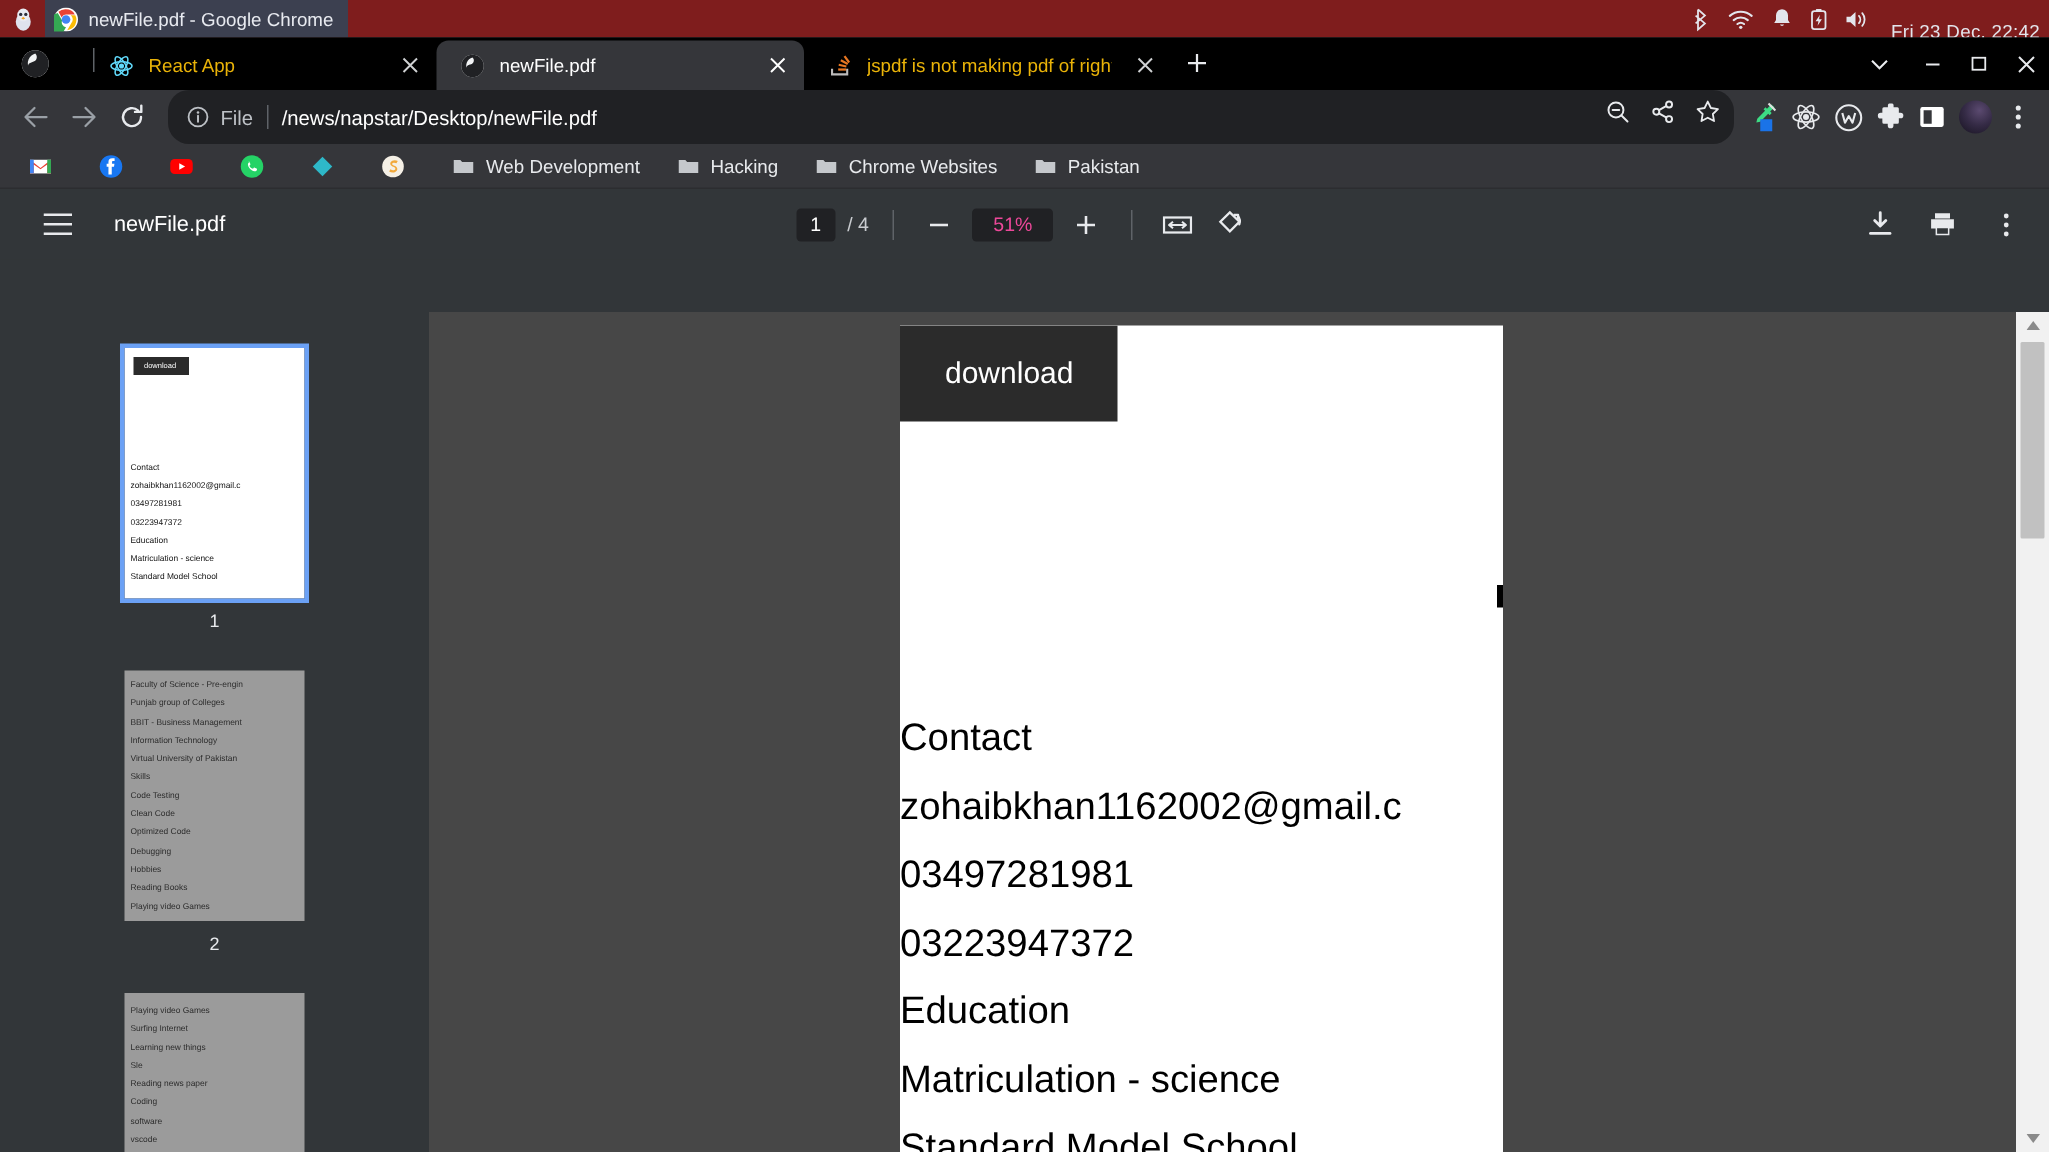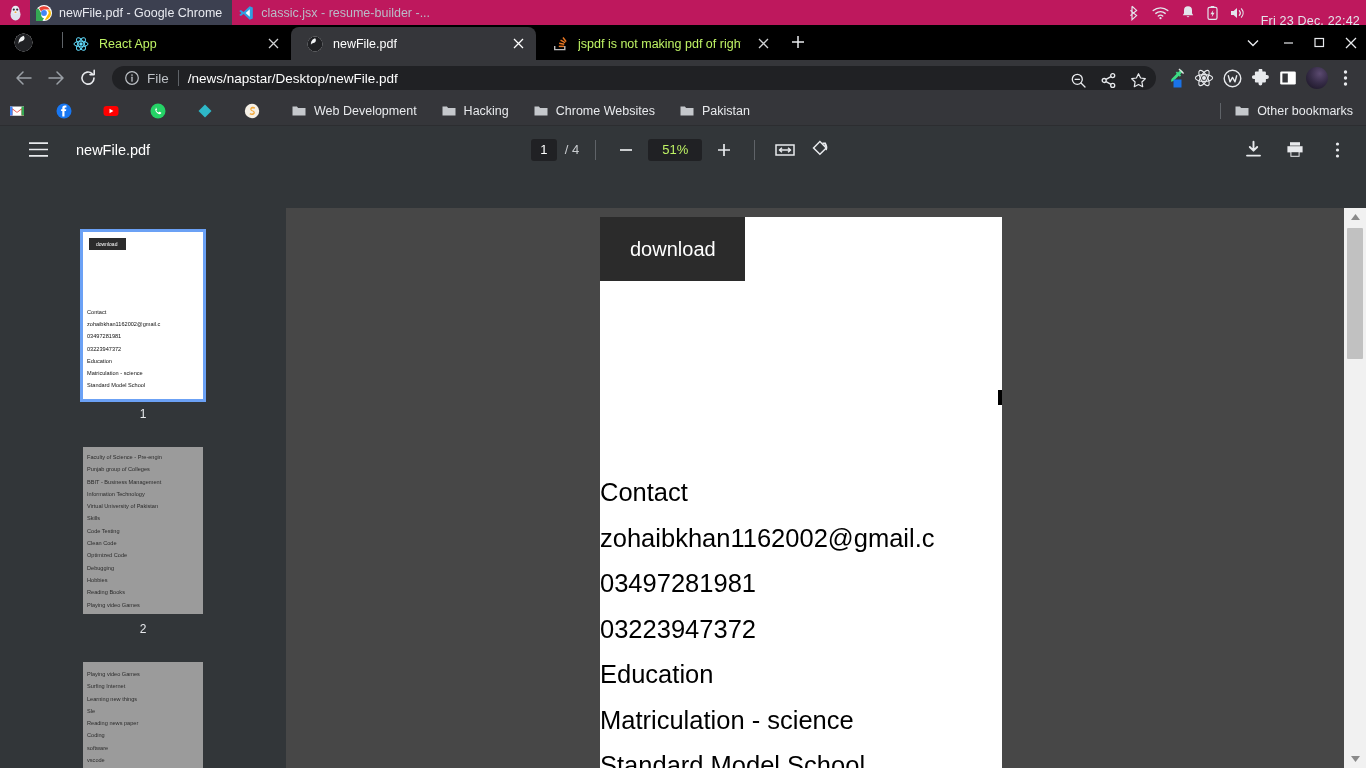--- a/index.html
+++ b/index.html
@@ -7,21 +7,21 @@
     width: 1366px; height: 768px;
     overflow: hidden;
     background: #323639;
     font-family: "Liberation Sans", sans-serif;
     -webkit-font-smoothing: antialiased;
   }
 
   
   .taskbar {
     height: 25px; width: 100%;
-    background: #be185d;
+    background: #7f1d1d;
     display: flex; align-items: center;
     color: #d8dae3; font-size: 12.5px;
     position: relative;
   }
   .tb-launcher {
     width: 30px; height: 25px;
     display: flex; align-items: center; justify-content: center;
   }
   .tb-launcher svg { display: block; }
   .tb-task {
@@ -50,21 +50,21 @@
     padding-left: 0;
   }
   .win-glyph {
     width: 46px; height: 35px; display: flex; align-items: center; justify-content: center;
   }
   .tab {
     position: relative;
     height: 33px; display: flex; align-items: center;
     padding: 0 0 0 16px; gap: 10px;
     width: 245px; flex: 0 0 245px;
-    font-size: 12.5px; color: #bef264;
+    font-size: 12.5px; color: #eab308;
     border-radius: 8px 8px 0 0;
   }
   .tab.active { background: #35363a; color: #ffffff; }
   .tab .favicon { width: 16px; height: 16px; flex: 0 0 16px; display: block; }
   .tab .tab-title {
     flex: 1 1 auto; white-space: nowrap; overflow: hidden;
     text-overflow: clip; padding-right: 6px;
   }
   .tab .tab-close {
     width: 24px; height: 24px; margin-right: 6px; flex: 0 0 24px;
@@ -91,21 +91,21 @@
   
   .toolbar {
     height: 36px; background: #35363a;
     display: flex; align-items: center; padding: 0 8px; gap: 0;
   }
   .nav-btn {
     width: 32px; height: 32px; display: flex; align-items: center; justify-content: center;
     border-radius: 50%; flex: 0 0 32px;
   }
   .omnibox {
-    flex: 1 1 auto; height: 24px; margin: 0 6px 0 8px;
+    flex: 1 1 auto; height: 36px; margin: 0 6px 0 8px;
     background: #202124; border-radius: 14px;
     display: flex; align-items: center; padding: 0 6px 0 12px;
     color: #e8eaed; font-size: 13.5px; position: relative; text-align: right;
   }
   .omnibox .info-ico { width: 16px; height: 16px; margin-right: 7px; flex: 0 0 16px; }
   .omnibox .scheme { color: #bdc1c6; font-size: 13.5px; }
   .omnibox .vbar { width: 1px; height: 16px; background: #5f6368; margin: 0 9px; }
   .omnibox .url { color: #ffffff; font-size: 13.5px; white-space: nowrap; }
   .omni-actions {
     position: absolute; right: 4px; top: 0; height: 28px;
@@ -128,21 +128,21 @@
     background: radial-gradient(circle at 62% 30%, #5b4a70 0%, #352b46 48%, #16121f 100%);
   }
   .menu-btn {
     width: 26px; height: 32px; display: flex; align-items: center; justify-content: center;
     flex: 0 0 26px;
   }
 
   
   .bookmarks {
     height: 30px; background: #35363a;
-    display: flex; align-items: center; padding: 0 2px; position: relative;
+    display: flex; align-items: center; padding: 0 12px; position: relative;
     border-bottom: 1px solid #2c2d30;
     gap: 10px;
   }
   .bm {
     display: flex; align-items: center; gap: 7px;
     height: 24px; padding: 0 7px; border-radius: 4px;
     color: #e8eaed; font-size: 12.5px; white-space: nowrap;
   }
   .bm .bm-ico { width: 16px; height: 16px; flex: 0 0 16px; display: block; }
   .bm-right {
@@ -172,21 +172,21 @@
     width: 26px; height: 22px; background: #202124; color: #fff;
     border-radius: 3px; display: flex; align-items: center; justify-content: center;
     font-size: 13px;
   }
   .pagetotal { margin-left: 8px; color: #c9ccd0; font-size: 13px; }
   .pdf-sep { width: 1px; height: 20px; background: #5f6368; margin: 0 16px; }
   .zoom-btn {
     width: 28px; height: 28px; display: flex; align-items: center; justify-content: center;
   }
   .zoombox {
-    width: 54px; height: 22px; background: #202124; color: #bef264;
+    width: 54px; height: 22px; background: #202124; color: #ec4899;
     border-radius: 3px; display: flex; align-items: center; justify-content: center;
     font-size: 13px; margin: 0 8px;
   }
   .pdf-right {
     position: absolute; right: 14px; top: 0; height: 47px;
     display: flex; align-items: center; gap: 12px;
   }
   .pdf-ico-btn {
     width: 30px; height: 30px; display: flex; align-items: center; justify-content: center;
   }
@@ -290,27 +290,20 @@
     <svg class="tb-ico" viewBox="0 0 16 16">
       <circle cx="8" cy="8" r="8" fill="#fff"></circle>
       <path d="M8 1.2a6.8 6.8 0 0 1 5.9 3.4H8.2a3.4 3.4 0 0 0-3.1 2L3 2.9A6.8 6.8 0 0 1 8 1.2z" fill="#ea4335"></path>
       <path d="M2.5 3.6l2.9 5a3.4 3.4 0 0 0 2.6 4.6l-2.4 4.1A6.8 6.8 0 0 1 2.5 3.6z" fill="#34a853"></path>
       <path d="M14.2 5.2a6.8 6.8 0 0 1-5.4 9.9l2.9-5a3.4 3.4 0 0 0-.6-4.9z" fill="#fbbc05"></path>
       <circle cx="8" cy="8" r="2.9" fill="#4285f4"></circle>
     </svg>
     <span>newFile.pdf - Google Chrome</span>
   </div>
 
-  <div class="tb-task dim">
-    <svg class="tb-ico" viewBox="0 0 16 16">
-      <path d="M11.7 1.2 5.6 7.1 2.9 5 1.2 5.9l2.2 2.1-2.2 2.1 1.7.9 2.7-2.1 6.1 5.9 3.1-1.4V2.6z" fill="#2f9fe0"></path>
-      <path d="M11.8 4.3v7.4L7.6 8z" fill="#fff" opacity=".95"></path>
-    </svg>
-    <span>classic.jsx - resume-builder -...</span>
-  </div>
 
   <div class="tb-tray">
     <span>
       <svg width="12" height="16" viewBox="0 0 12 16">
           <path d="M4 1.3 8.6 5.4 2.4 10.6 M2.4 5.4 8.6 10.6 4 14.7 V1.3" fill="none" stroke="#e3e5ec" stroke-width="1.2"></path>
         </svg>
     </span>
     <span>
       <svg width="17" height="14" viewBox="0 0 17 14">
         <path d="M1.2 4.6a11 11 0 0 1 14.6 0" fill="none" stroke="#e3e5ec" stroke-width="1.4" stroke-linecap="round"></path>
@@ -590,29 +583,20 @@
       </svg>
       <span>Chrome Websites</span>
     </div>
     <div class="bm">
       <svg class="bm-ico" viewBox="0 0 16 16">
         <path d="M1.5 3.6h4.4l1.2 1.4h7.4v7.4H1.5z" fill="#c5c8cc"></path>
       </svg>
       <span>Pakistan</span>
     </div>
 
-    <div class="bm-right">
-      <span class="bm-sep"></span>
-      <div class="bm">
-        <svg class="bm-ico" viewBox="0 0 16 16">
-          <path d="M1.5 3.6h4.4l1.2 1.4h7.4v7.4H1.5z" fill="#c5c8cc"></path>
-        </svg>
-        <span>Other bookmarks</span>
-      </div>
-    </div>
   </div>
 
   <div class="pdftoolbar">
     <div class="pdf-hamburger">
       <svg width="19" height="15" viewBox="0 0 19 15">
           <path d="M0 1.2h19M0 7.5h19M0 13.8h19" stroke="#e8eaed" stroke-width="1.7"></path>
         </svg>
     </div>
     <div class="pdf-title">newFile.pdf</div>
 

